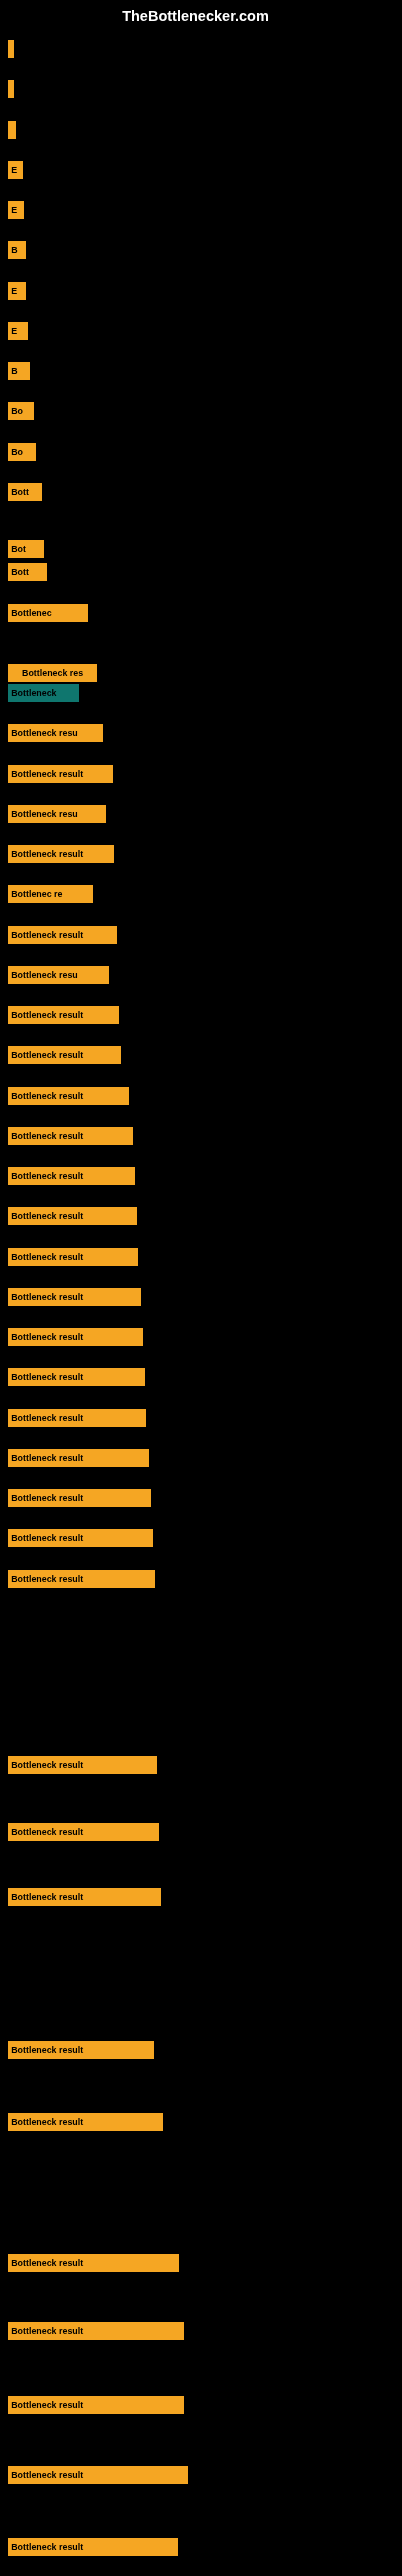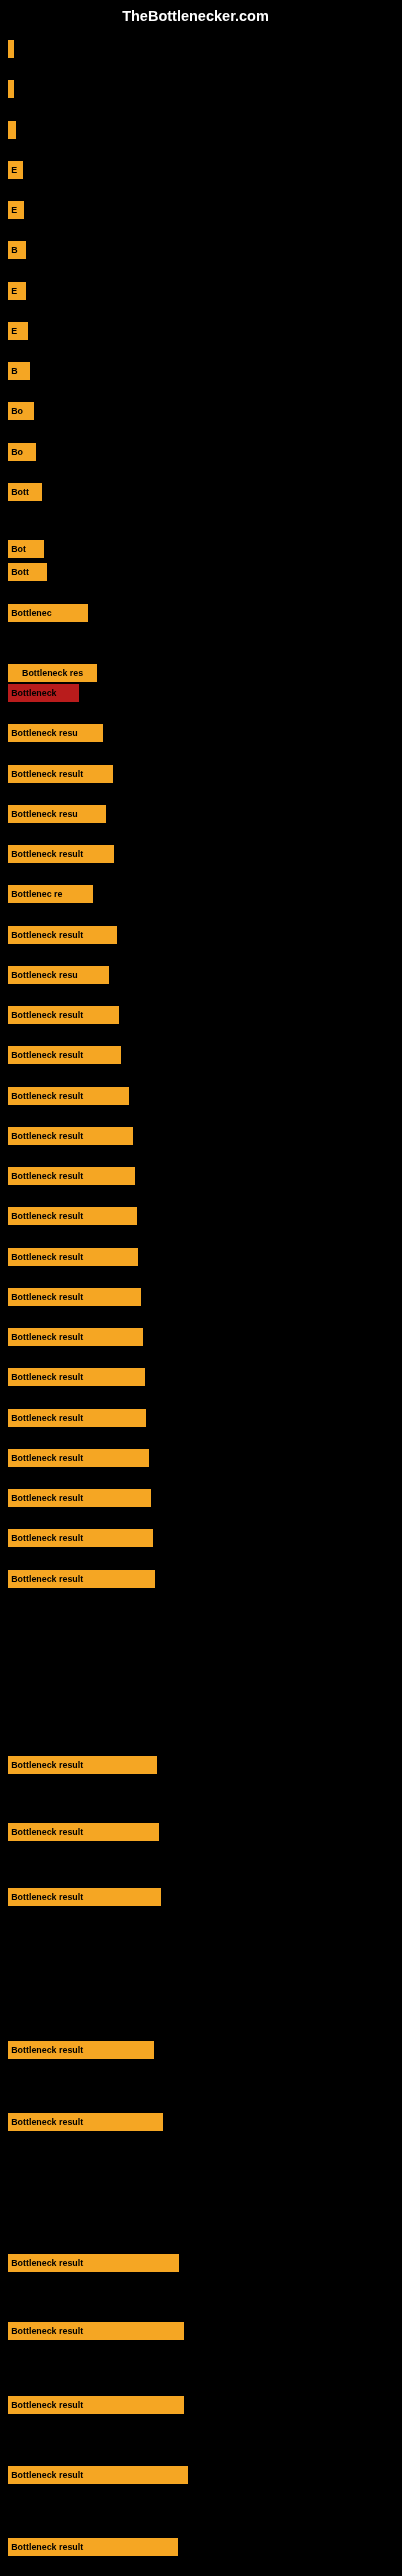--- a/index.html
+++ b/index.html
@@ -37,21 +37,21 @@
     <div style="position: absolute; top: 254px; left: 8px; width: 17.7px; height: 17.7px; background-color: rgb(245, 166, 35); display: flex; align-items: center; padding-left: 3.2px; color: rgb(0, 0, 0); font-size: 8.9px; font-weight: bold; white-space: nowrap; overflow: hidden;">E</div>
     <div style="position: absolute; top: 294px; left: 8px; width: 20px; height: 17.7px; background-color: rgb(245, 166, 35); display: flex; align-items: center; padding-left: 3.2px; color: rgb(0, 0, 0); font-size: 8.9px; font-weight: bold; white-space: nowrap; overflow: hidden;">E</div>
     <div style="position: absolute; top: 334px; left: 8px; width: 22px; height: 17.7px; background-color: rgb(245, 166, 35); display: flex; align-items: center; padding-left: 3.2px; color: rgb(0, 0, 0); font-size: 8.9px; font-weight: bold; white-space: nowrap; overflow: hidden;">B</div>
     <div style="position: absolute; top: 374px; left: 8px; width: 26px; height: 17.7px; background-color: rgb(245, 166, 35); display: flex; align-items: center; padding-left: 3.2px; color: rgb(0, 0, 0); font-size: 8.9px; font-weight: bold; white-space: nowrap; overflow: hidden;">Bo</div>
     <div style="position: absolute; top: 415px; left: 8px; width: 28px; height: 17.7px; background-color: rgb(245, 166, 35); display: flex; align-items: center; padding-left: 3.2px; color: rgb(0, 0, 0); font-size: 8.9px; font-weight: bold; white-space: nowrap; overflow: hidden;">Bo</div>
     <div style="position: absolute; top: 455px; left: 8px; width: 34px; height: 17.7px; background-color: rgb(245, 166, 35); display: flex; align-items: center; padding-left: 3.2px; color: rgb(0, 0, 0); font-size: 8.9px; font-weight: bold; white-space: nowrap; overflow: hidden;">Bott</div>
     <div style="position: absolute; top: 512px; left: 8px; width: 36px; height: 17.7px; background-color: rgb(245, 166, 35); display: flex; align-items: center; padding-left: 3.2px; color: rgb(0, 0, 0); font-size: 8.9px; font-weight: bold; white-space: nowrap; overflow: hidden;">Bot</div>
     <div style="position: absolute; top: 535px; left: 8px; width: 39px; height: 17.7px; background-color: rgb(245, 166, 35); display: flex; align-items: center; padding-left: 3.2px; color: rgb(0, 0, 0); font-size: 8.9px; font-weight: bold; white-space: nowrap; overflow: hidden;">Bott</div>
     <div style="position: absolute; top: 576px; left: 8px; width: 80px; height: 17.7px; background-color: rgb(245, 166, 35); display: flex; align-items: center; padding-left: 3.2px; color: rgb(0, 0, 0); font-size: 8.9px; font-weight: bold; white-space: nowrap; overflow: hidden;">Bottlenec</div>
     <div style="position: absolute; top: 616px; left: 8px; width: 89px; height: 17.7px; background-color: rgb(245, 166, 35); display: flex; align-items: center; padding-left: 14px; color: rgb(0, 0, 0); font-size: 8.9px; font-weight: bold; white-space: nowrap; overflow: hidden; margin-top: 20px;">Bottleneck res</div>
-    <div style="position: absolute; top: 656px; left: 8px; width: 71px; height: 17.7px; background-color: #b91c1c; display: flex; align-items: center; padding-left: 3.2px; color: rgb(0, 0, 0); font-size: 8.9px; font-weight: bold; white-space: nowrap; overflow: hidden;">Bottleneck</div>
+    <div style="position: absolute; top: 656px; left: 8px; width: 71px; height: 17.7px; background-color: #0f766e; display: flex; align-items: center; padding-left: 3.2px; color: rgb(0, 0, 0); font-size: 8.9px; font-weight: bold; white-space: nowrap; overflow: hidden;">Bottleneck</div>
     <div style="position: absolute; top: 696px; left: 8px; width: 95px; height: 17.7px; background-color: rgb(245, 166, 35); display: flex; align-items: center; padding-left: 3.2px; color: rgb(0, 0, 0); font-size: 8.9px; font-weight: bold; white-space: nowrap; overflow: hidden;">Bottleneck resu</div>
     <div style="position: absolute; top: 737px; left: 8px; width: 105px; height: 17.7px; background-color: rgb(245, 166, 35); display: flex; align-items: center; padding-left: 3.2px; color: rgb(0, 0, 0); font-size: 8.9px; font-weight: bold; white-space: nowrap; overflow: hidden;">Bottleneck result</div>
     <div style="position: absolute; top: 777px; left: 8px; width: 98px; height: 17.7px; background-color: rgb(245, 166, 35); display: flex; align-items: center; padding-left: 3.2px; color: rgb(0, 0, 0); font-size: 8.9px; font-weight: bold; white-space: nowrap; overflow: hidden;">Bottleneck resu</div>
     <div style="position: absolute; top: 817px; left: 8px; width: 106px; height: 17.7px; background-color: rgb(245, 166, 35); display: flex; align-items: center; padding-left: 3.2px; color: rgb(0, 0, 0); font-size: 8.9px; font-weight: bold; white-space: nowrap; overflow: hidden;">Bottleneck result</div>
     <div style="position: absolute; top: 857px; left: 8px; width: 85px; height: 17.7px; background-color: rgb(245, 166, 35); display: flex; align-items: center; padding-left: 3.2px; color: rgb(0, 0, 0); font-size: 8.9px; font-weight: bold; white-space: nowrap; overflow: hidden;">Bottlenec re</div>
     <div style="position: absolute; top: 898px; left: 8px; width: 109px; height: 17.7px; background-color: rgb(245, 166, 35); display: flex; align-items: center; padding-left: 3.2px; color: rgb(0, 0, 0); font-size: 8.9px; font-weight: bold; white-space: nowrap; overflow: hidden;">Bottleneck result</div>
     <div style="position: absolute; top: 938px; left: 8px; width: 101px; height: 17.7px; background-color: rgb(245, 166, 35); display: flex; align-items: center; padding-left: 3.2px; color: rgb(0, 0, 0); font-size: 8.9px; font-weight: bold; white-space: nowrap; overflow: hidden;">Bottleneck resu</div>
     <div style="position: absolute; top: 978px; left: 8px; width: 111px; height: 17.7px; background-color: rgb(245, 166, 35); display: flex; align-items: center; padding-left: 3.2px; color: rgb(0, 0, 0); font-size: 8.9px; font-weight: bold; white-space: nowrap; overflow: hidden;">Bottleneck result</div>
     <div style="position: absolute; top: 1018px; left: 8px; width: 113px; height: 17.7px; background-color: rgb(245, 166, 35); display: flex; align-items: center; padding-left: 3.2px; color: rgb(0, 0, 0); font-size: 8.9px; font-weight: bold; white-space: nowrap; overflow: hidden;">Bottleneck result</div>
     <div style="position: absolute; top: 1059px; left: 8px; width: 121px; height: 17.7px; background-color: rgb(245, 166, 35); display: flex; align-items: center; padding-left: 3.2px; color: rgb(0, 0, 0); font-size: 8.9px; font-weight: bold; white-space: nowrap; overflow: hidden;">Bottleneck result</div>

